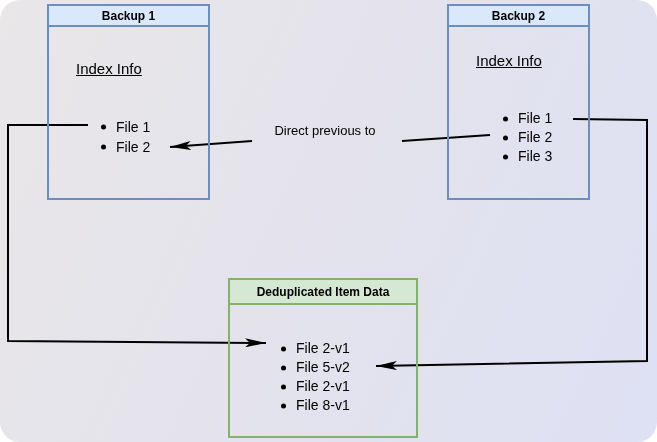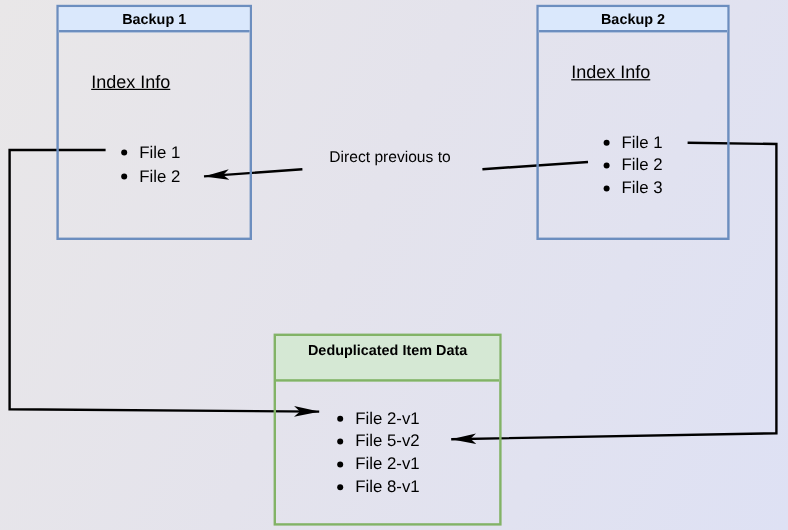--- a/index.html
+++ b/index.html
@@ -4,20 +4,21 @@
 <style>
   html, body { margin: 0; padding: 0; }
   body { font-family: "Liberation Sans", "DejaVu Sans", sans-serif; }
 
   .canvas {
     position: relative;
     width: 657px;
     height: 442px;
     background: linear-gradient(115deg, #e9e7e8 0%, #e4e3ec 45%, #dee1f4 100%);
     overflow: hidden;
+    border-radius: 20px;
   }
 
   .connector-layer {
     position: absolute;
     left: 0; top: 0;
     width: 657px; height: 442px;
     pointer-events: none;
   }
 
   .node {
@@ -32,21 +33,21 @@
   .node-header {
     box-sizing: border-box;
     width: 100%;
     text-align: center;
     font-weight: bold;
     font-size: 12px;
     color: #000000;
     border-bottom: 2px solid;
   }
   .node-blue  .node-header { background: #dae8fc; border-color: #6c8ebf; height: 21px; line-height: 20px; }
-  .node-green .node-header { background: #d5e8d4; border-color: #82b366; height: 38px; line-height: 24px; }
+  .node-green .node-header { background: #d5e8d4; border-color: #82b366; height: 25px; line-height: 24px; }
 
   .body-label {
     position: absolute;
     font-size: 15px;
     color: #000000;
     white-space: nowrap;
     text-decoration: underline;
   }
 
   ul.file-list {
@@ -106,21 +107,21 @@
 
   <div class="node node-blue" style="left:47px; top:4px; width:163px; height:196px;">
     <div class="node-header">Backup 1</div>
     <div class="body-label" style="left:27px; top:54px;">Index Info</div>
     <ul class="file-list list-lh20" style="left:51px; top:111px;">
       <li>File 1</li>
       <li>File 2</li>
     </ul>
   </div>
 
-  <div class="node node-blue" style="left:447px; top:4px; width:161px; height:196px;">
+  <div class="node node-blue" style="left:447px; top:4px; width:143px; height:196px;">
     <div class="node-header">Backup 2</div>
     <div class="body-label" style="left:27px; top:46px;">Index Info</div>
     <ul class="file-list list-lh19" style="left:53px; top:103px;">
       <li>File 1</li>
       <li>File 2</li>
       <li>File 3</li>
     </ul>
   </div>
 
   <div class="node node-green" style="left:228px; top:278px; width:190px; height:160px;">

